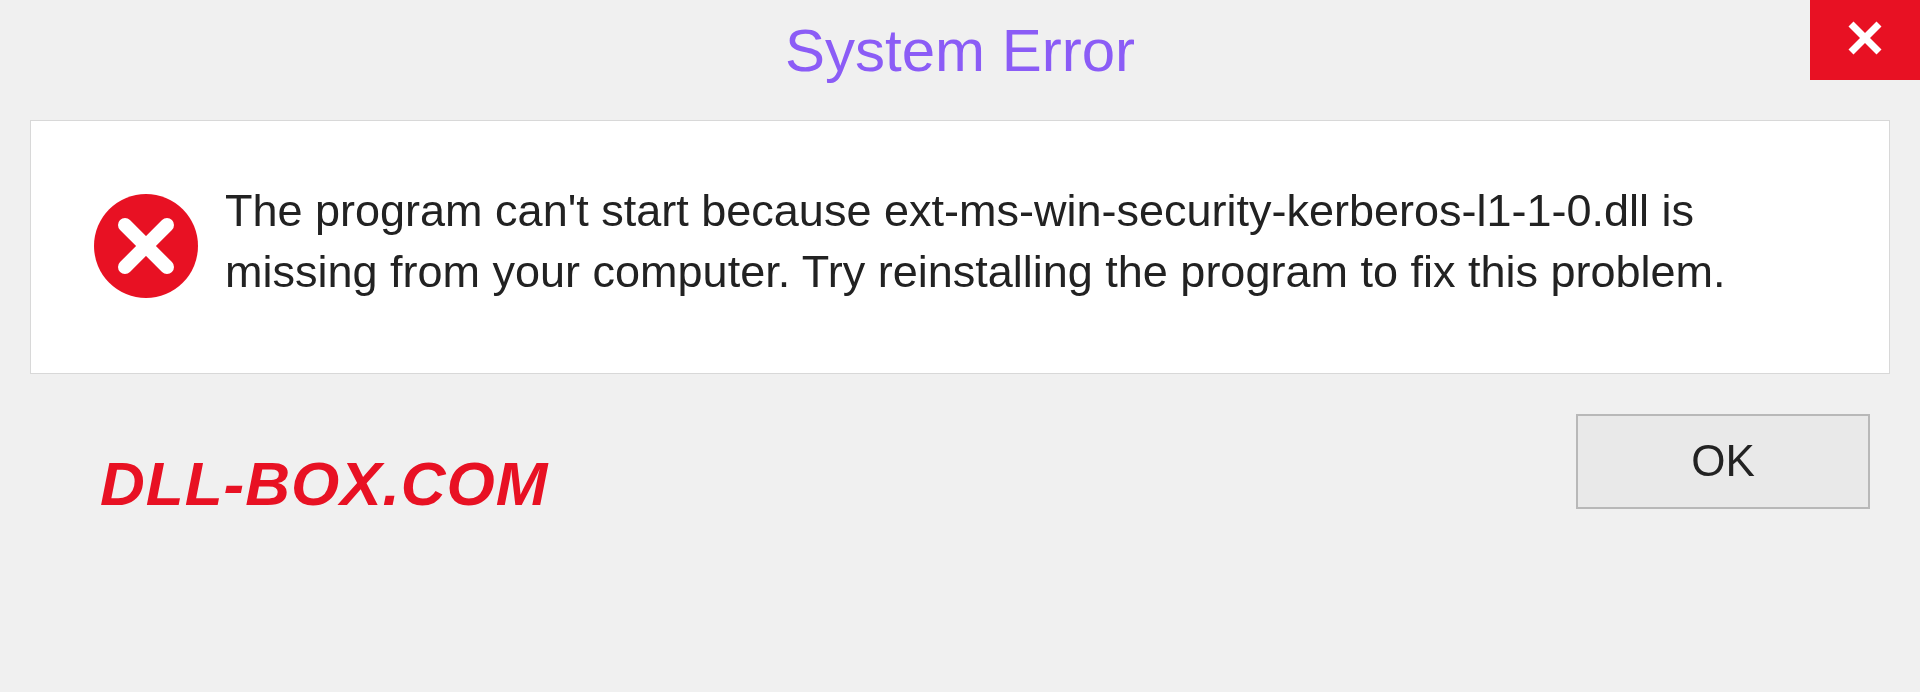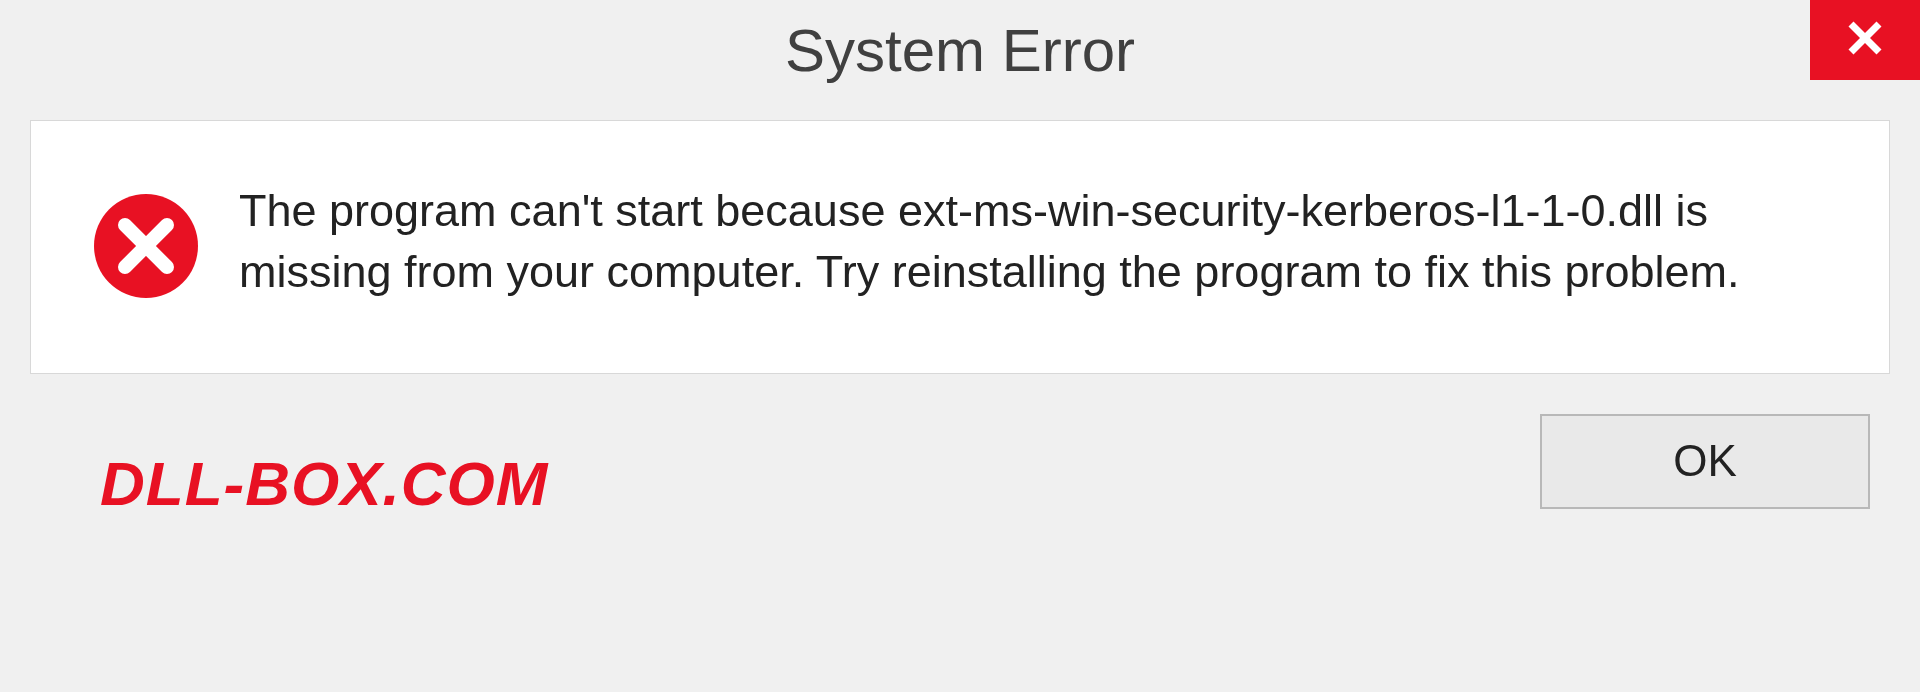--- a/index.html
+++ b/index.html
@@ -18,21 +18,21 @@
     .titlebar {
       position: relative;
       height: 100px;
       display: flex;
       align-items: center;
       justify-content: center;
     }
     .title {
       font-size: 60px;
       font-weight: 400;
-      color: #404040;
+      color: #8b5cf6;
     }
     .close-btn {
       position: absolute;
       top: 0;
       right: 0;
       width: 110px;
       height: 80px;
       background: #e81123;
       display: flex;
       align-items: center;
@@ -43,21 +43,21 @@
       width: 40px;
       height: 40px;
     }
     .content-box {
       margin: 20px 30px 0 30px;
       background: #ffffff;
       border: 1px solid #d8d8d8;
       padding: 60px 70px 70px 60px;
       display: flex;
       align-items: flex-start;
-      gap: 38px;
+      gap: 24px;
     }
     .error-icon {
       flex-shrink: 0;
       width: 110px;
       height: 110px;
       margin-top: 10px;
     }
     .message {
       font-size: 45px;
       line-height: 1.35;
@@ -73,21 +73,21 @@
     .watermark {
       font-size: 62px;
       font-weight: 800;
       color: #e81123;
       font-style: italic;
       letter-spacing: 1px;
       font-family: Arial, sans-serif;
       margin-top: 44px;
     }
     .ok-btn {
-      width: 330px;
+      width: 294px;
       height: 95px;
       background: #e9e9e9;
       border: 2px solid #b8b8b8;
       font-size: 44px;
       color: #222;
       display: flex;
       align-items: center;
       justify-content: center;
       cursor: pointer;
       font-family: "Segoe UI", Arial, sans-serif;

